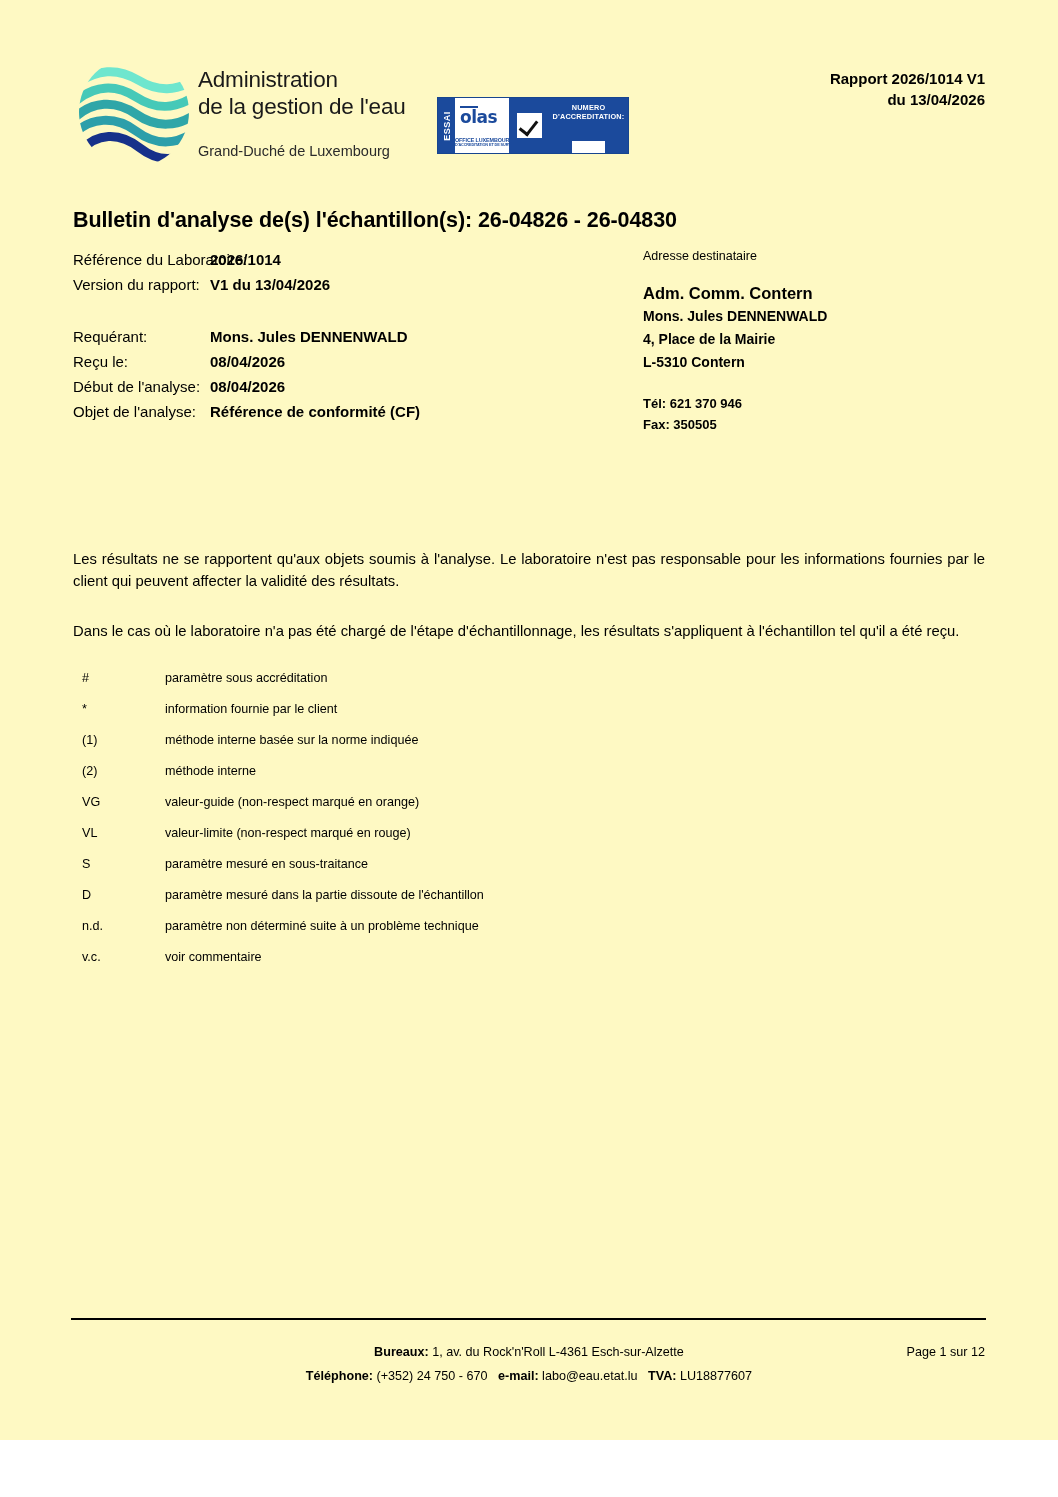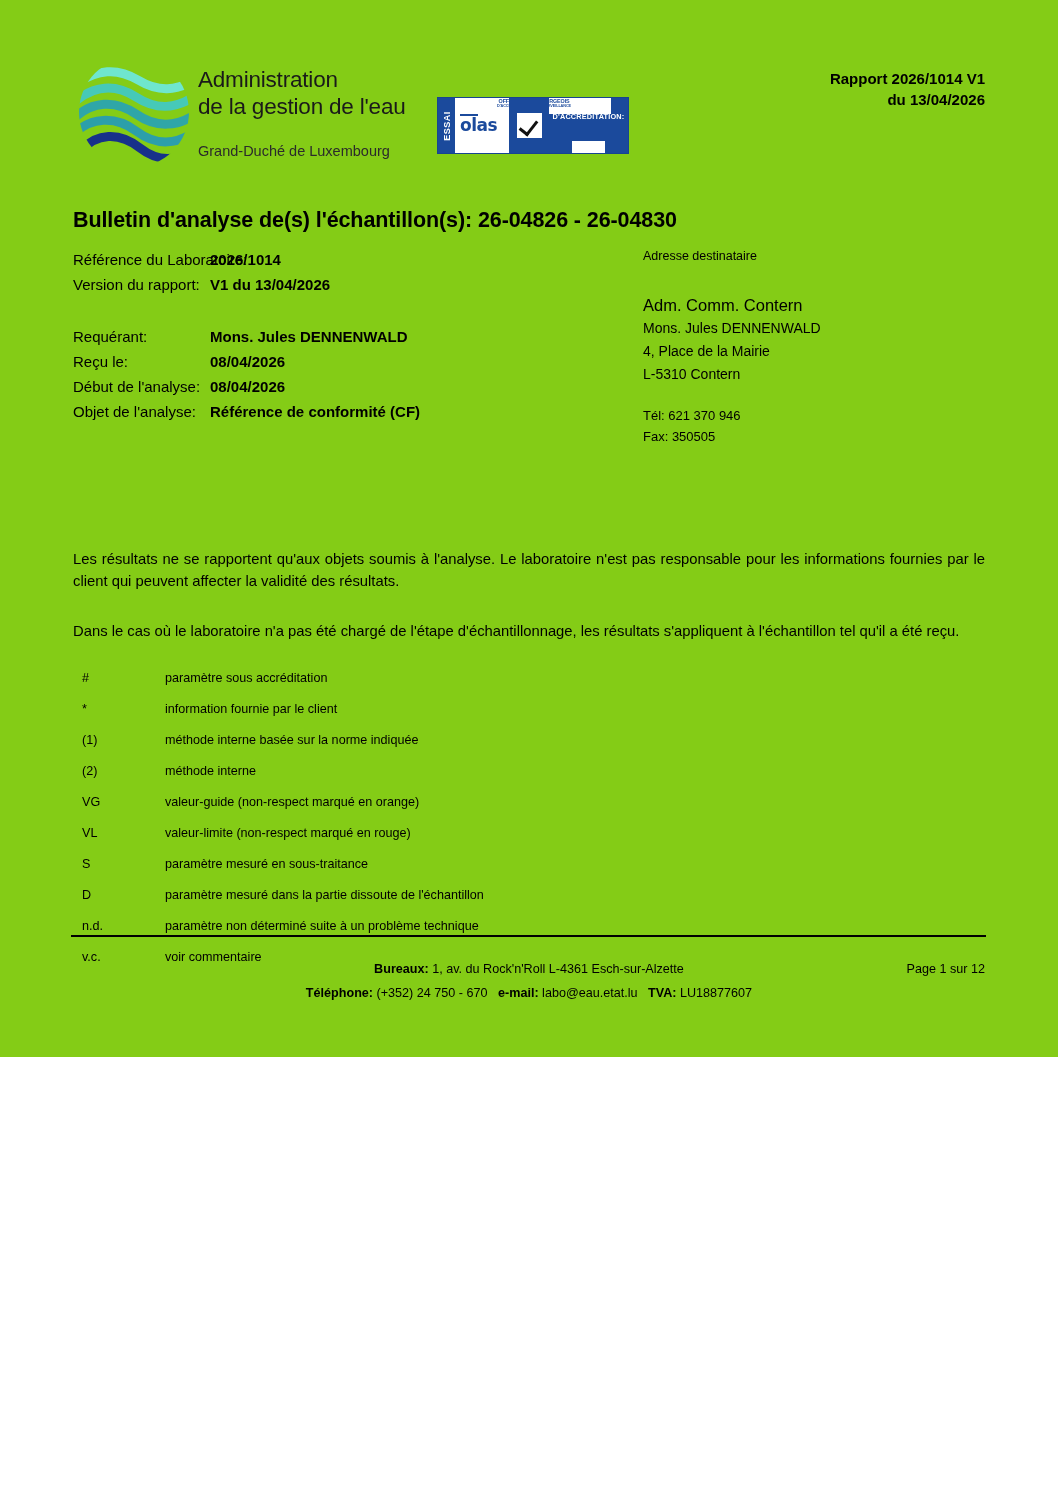--- a/index.html
+++ b/index.html
@@ -8,22 +8,22 @@
     padding: 0;
     background: #ffffff;
   }
   body {
     font-family: "Liberation Sans", sans-serif;
     color: #000000;
   }
   .page {
     position: relative;
     width: 1058px;
-    height: 1057px;
-    background: #84cc16;
+    height: 1440px;
+    background: #fef9c3;
     overflow: hidden;
   }
 
   
   .header {
     position: absolute;
     left: 0;
     top: 0;
     width: 1058px;
     height: 190px;
@@ -87,21 +87,21 @@
   }
   .olas-essai span {
     transform: rotate(-90deg);
     white-space: nowrap;
   }
   .olas-mid {
     width: 94px;
     background: #ffffff;
     position: relative;
     display: flex;
-    flex-direction: row;
+    flex-direction: column;
   }
   .olas-logomark {
     flex: 1;
     display: flex;
     align-items: center;
     padding-left: 5px;
   }
   .olas-word {
     font-family: "DejaVu Sans", sans-serif;
     font-size: 17px;
@@ -248,22 +248,22 @@
   .addr-label {
     position: absolute;
     left: 643px;
     top: 249px;
     font-size: 12.5px;
     font-weight: 400;
   }
   .addr-block {
     position: absolute;
     left: 643px;
-    top: 293px;
-    font-weight: normal;
+    top: 281px;
+    font-weight: bold;
   }
   .addr-name {
     font-size: 16.5px;
     line-height: 24px;
     white-space: nowrap;
   }
   .addr-line {
     font-size: 14px;
     line-height: 23px;
     white-space: nowrap;

